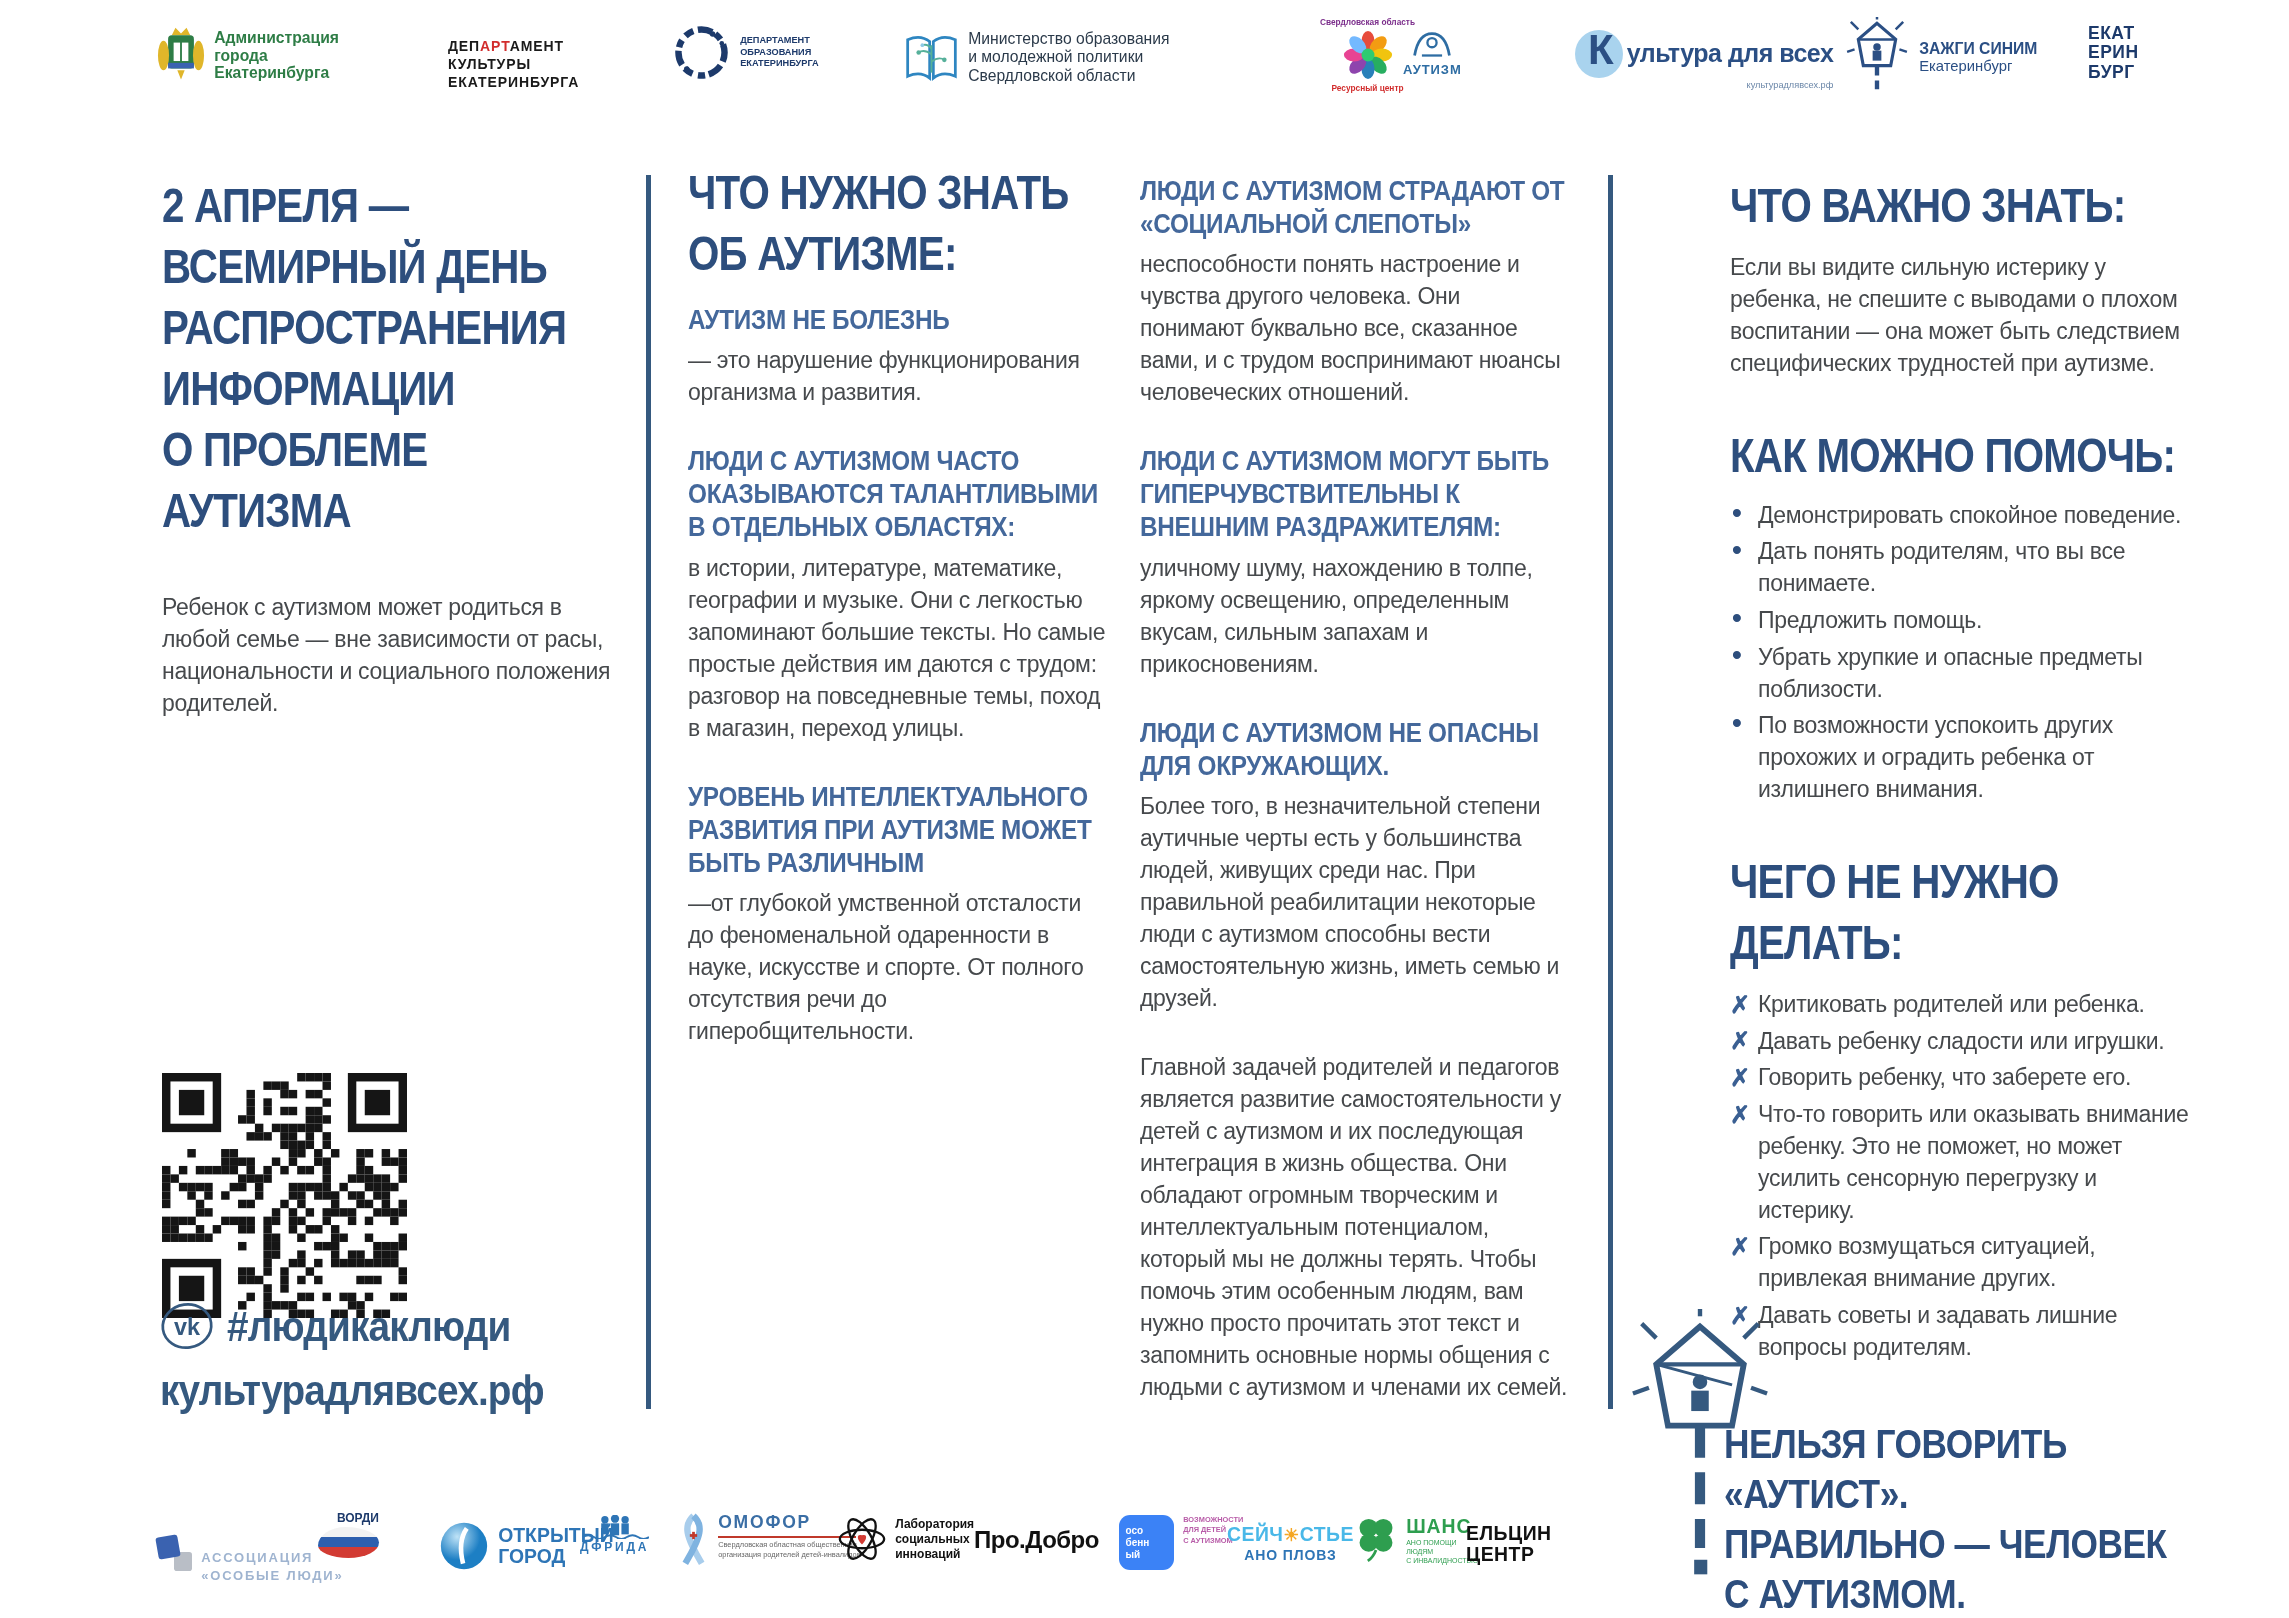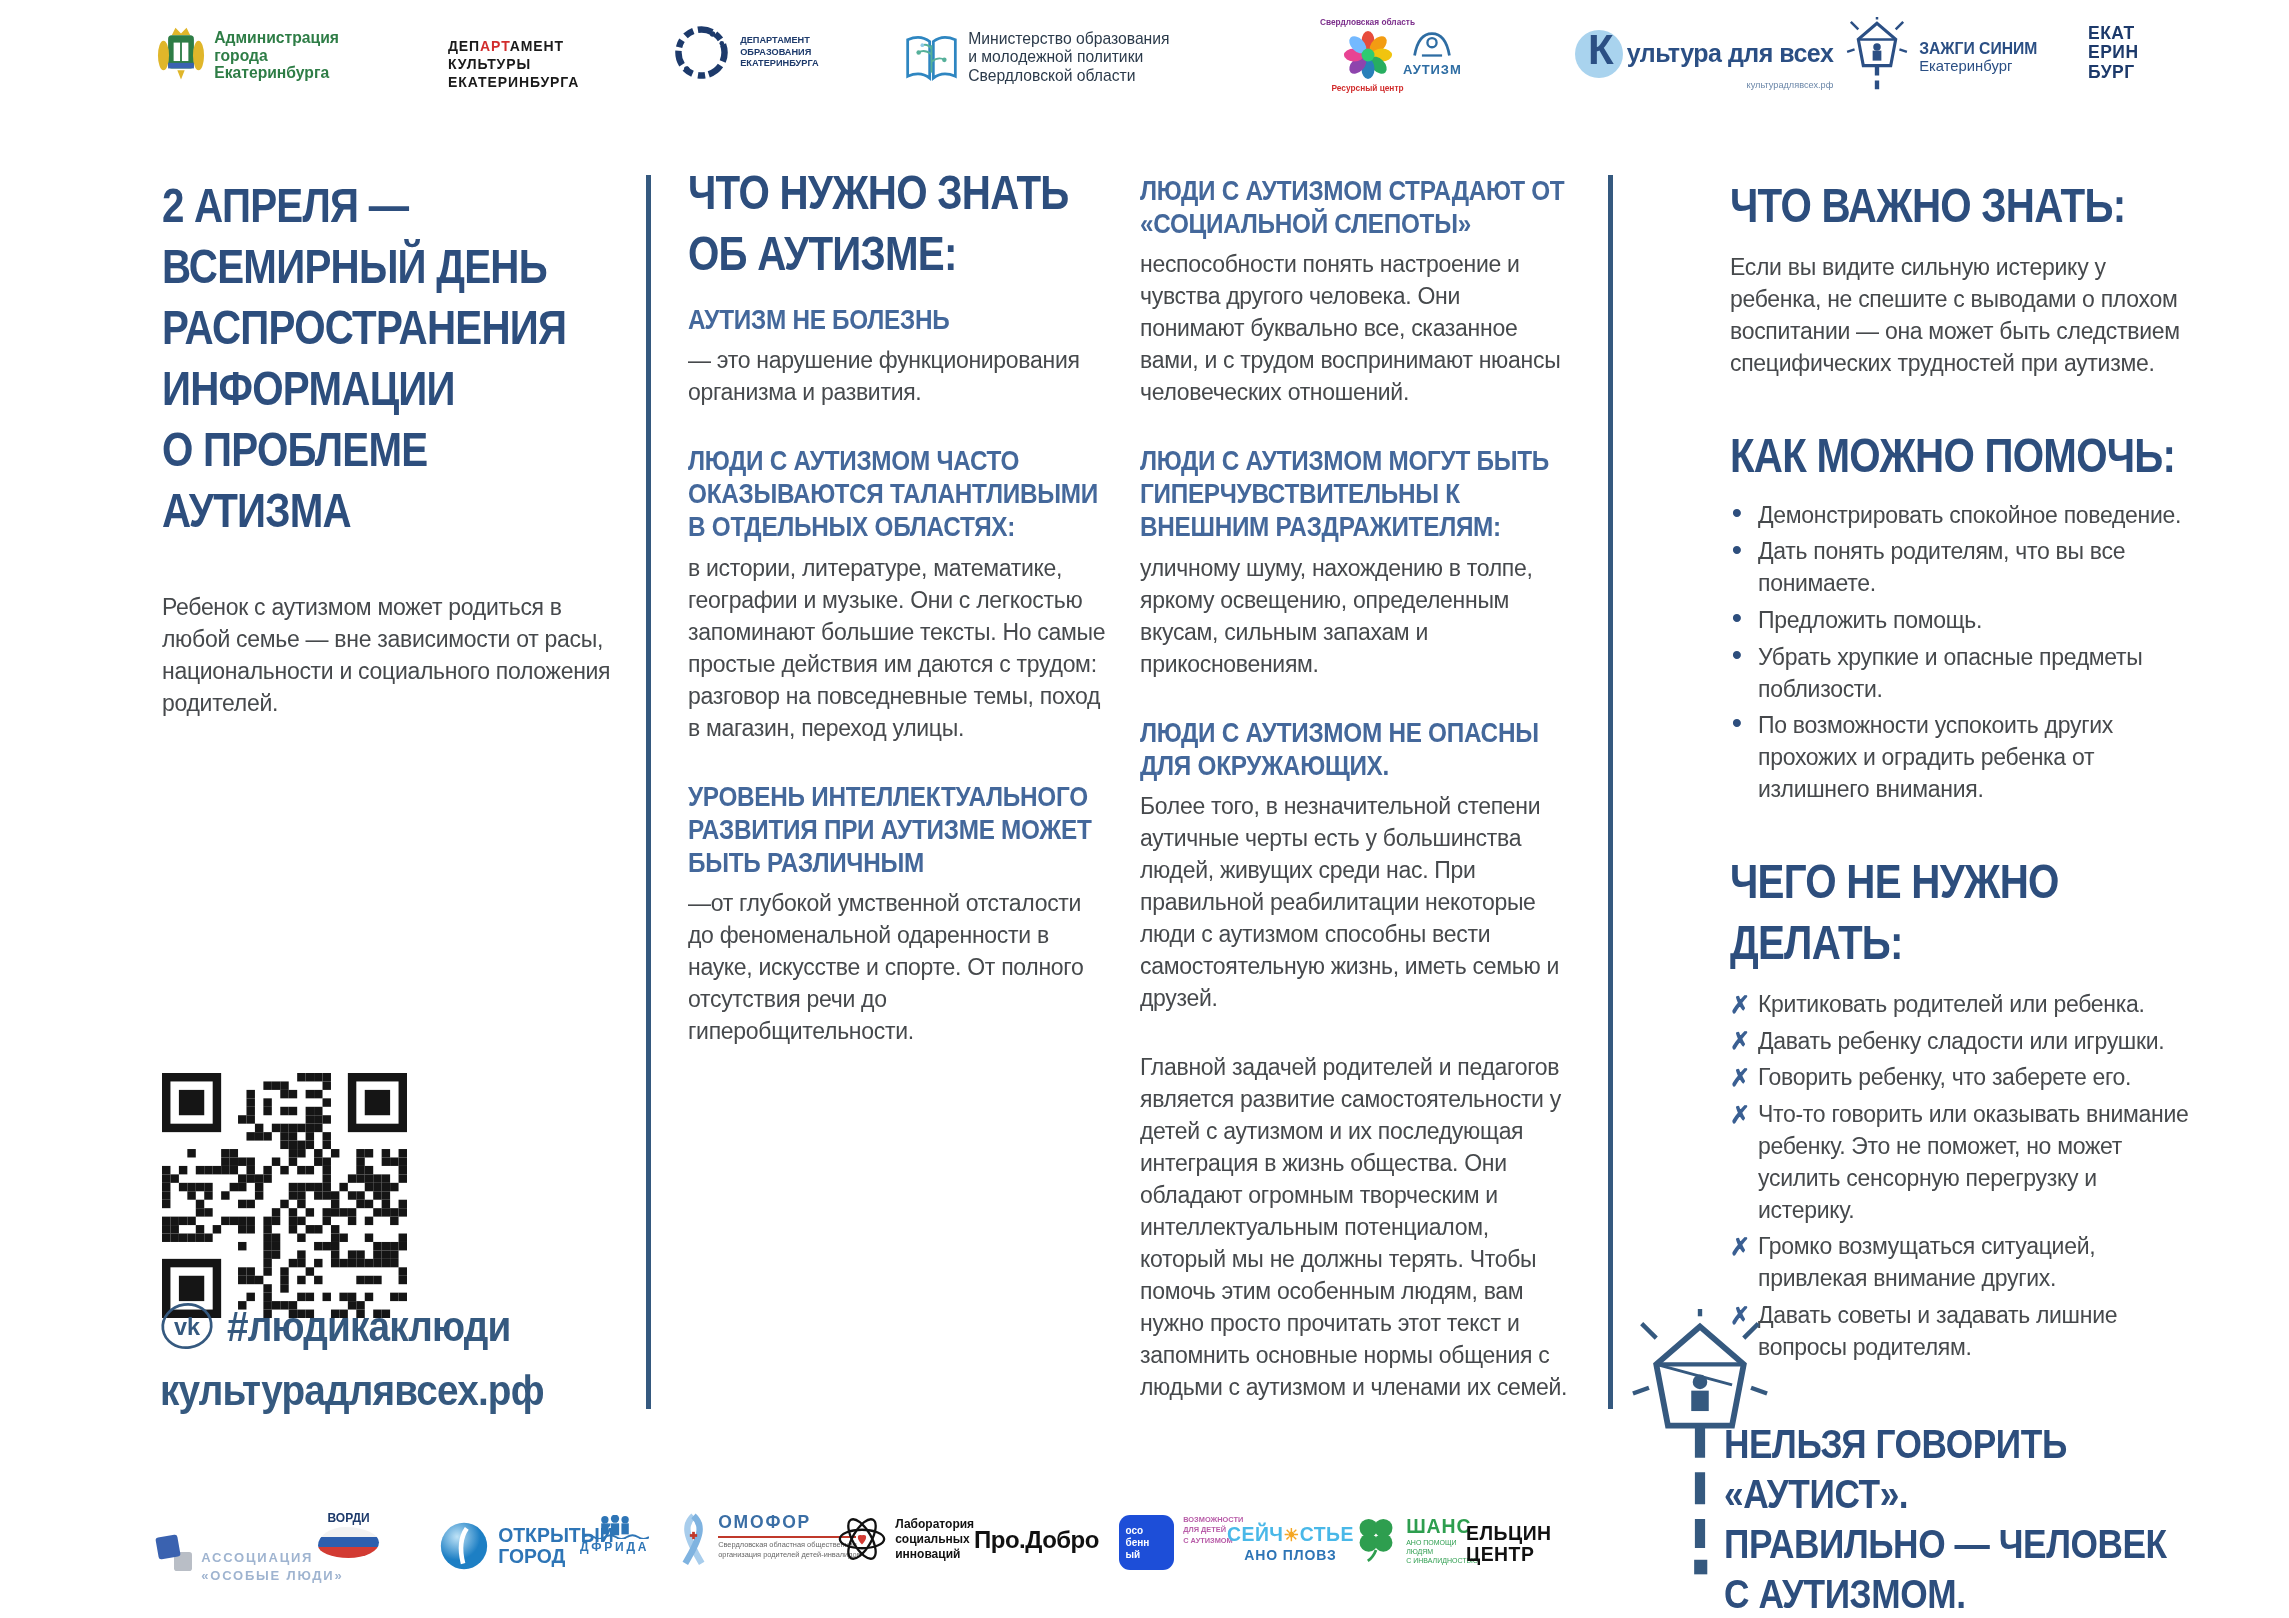--- a/index.html
+++ b/index.html
@@ -77,38 +77,38 @@
   .lg-lant .txt { color:#2b4f84; font-size:15.7px; font-weight:bold; }
   .lg-lant .txt .l2 { font-weight:normal; font-size:14.8px; }
   .lg-ekb     { left:2088px; top:24px; }
   .lg-ekb .txt { color:#1d3a6b; font-weight:900; font-size:17.5px; letter-spacing:0.5px; line-height:1.1; }
 
   
   .lg-oso     { left:157px;  top:1521px; }
   .lg-oso .txt { color:#9fb4d0; font-weight:bold; font-size:13px; letter-spacing:1.8px; line-height:1.4;margin-top:28px; }
   .sq1 { width:22px; height:22px; background:#3a62b0; transform:rotate(-10deg); border-radius:2.8px; }
   .sq2 { width:18.5px; height:18.5px; background:#b9bec6; margin-left:-5.5px; margin-top:16.6px; border-radius:2.8px; }
-  .lg-vordi   { left:318px;  top:1512px; flex-direction:column; gap:1.8px; align-items:center; }
+  .lg-vordi   { left:318px;  top:1512px; flex-direction:column; gap:1.8px; align-items:flex-end; }
   .lg-vordi .txt { color:#1d3a6b; font-weight:900; font-size:12px; }
   .map { width:61px; height:31px; border-radius:45% 55% 50% 50%/60% 50% 50% 40%;
          background:linear-gradient(180deg,#f2f2f2 33%,#2d5fae 33% 66%,#d23b33 66%); }
   .lg-gorod   { left:439px;  top:1521px; }
   .lg-gorod .txt { color:#2e75b6; font-weight:900; font-size:19.4px; line-height:1.1; }
   .lg-afrida  { left:580px;  top:1515px; flex-direction:column; gap:1.8px; }
   .lg-afrida .txt { color:#2e75b6; font-weight:bold; font-size:12px; letter-spacing:2.8px; }
   .lg-omo     { left:678px;  top:1512px; align-items:flex-start; }
   .omo-col .t1 { color:#3a6ea5; font-weight:bold; font-size:17.5px; letter-spacing:1.8px; }
   .omo-col .hr { height:1.8px; background:#c0392b; margin:2.8px 0 2.8px; width:138px; }
   .omo-col .cap { color:#666; font-size:7.4px; line-height:1.3; }
   .lg-lab     { left:838px;  top:1515px; }
   .lg-lab .txt { color:#111; font-weight:bold; font-size:12px; line-height:1.25; }
   .lg-pro     { left:974px; top:1527px; }
   .lg-pro .txt { color:#111; font-weight:900; font-size:24px; letter-spacing:-0.5px; }
   .lg-osb     { left:1119px; top:1515px; align-items:flex-start; }
-  .purple-box { width:55px; height:55px; background:#1d4ed8; border-radius:11px; color:#fff; font-weight:bold;
+  .purple-box { width:55px; height:55px; background:#3b82f6; border-radius:11px; color:#fff; font-weight:bold;
                 font-size:10px; line-height:1.2; display:flex; flex-direction:column; justify-content:center; padding-left:6.5px; }
   .lg-osb .cap { color:#b85ca8; font-size:7.4px; font-weight:bold; line-height:1.4; }
   .lg-sej     { left:1227px; top:1523px; flex-direction:column; gap:0.9px; }
   .sej-line { font-weight:900; font-size:19.4px; color:#49b8e8; letter-spacing:0.5px; }
   .sun::before { content:"☀"; color:#f5a623; font-size:17.5px; }
   .lg-sej .cap { color:#2e75b6; font-weight:bold; font-size:14px; letter-spacing:0.9px; }
   .lg-shans   { left:1355px; top:1515px; align-items:flex-start; }
   .shans-col .t1 { color:#2e9e4f; font-weight:900; font-size:19.4px; letter-spacing:0.9px; }
   .shans-col .cap { color:#2e9e4f; font-size:7px; line-height:1.3; }
   .lg-yel     { left:1466px; top:1523px; }

